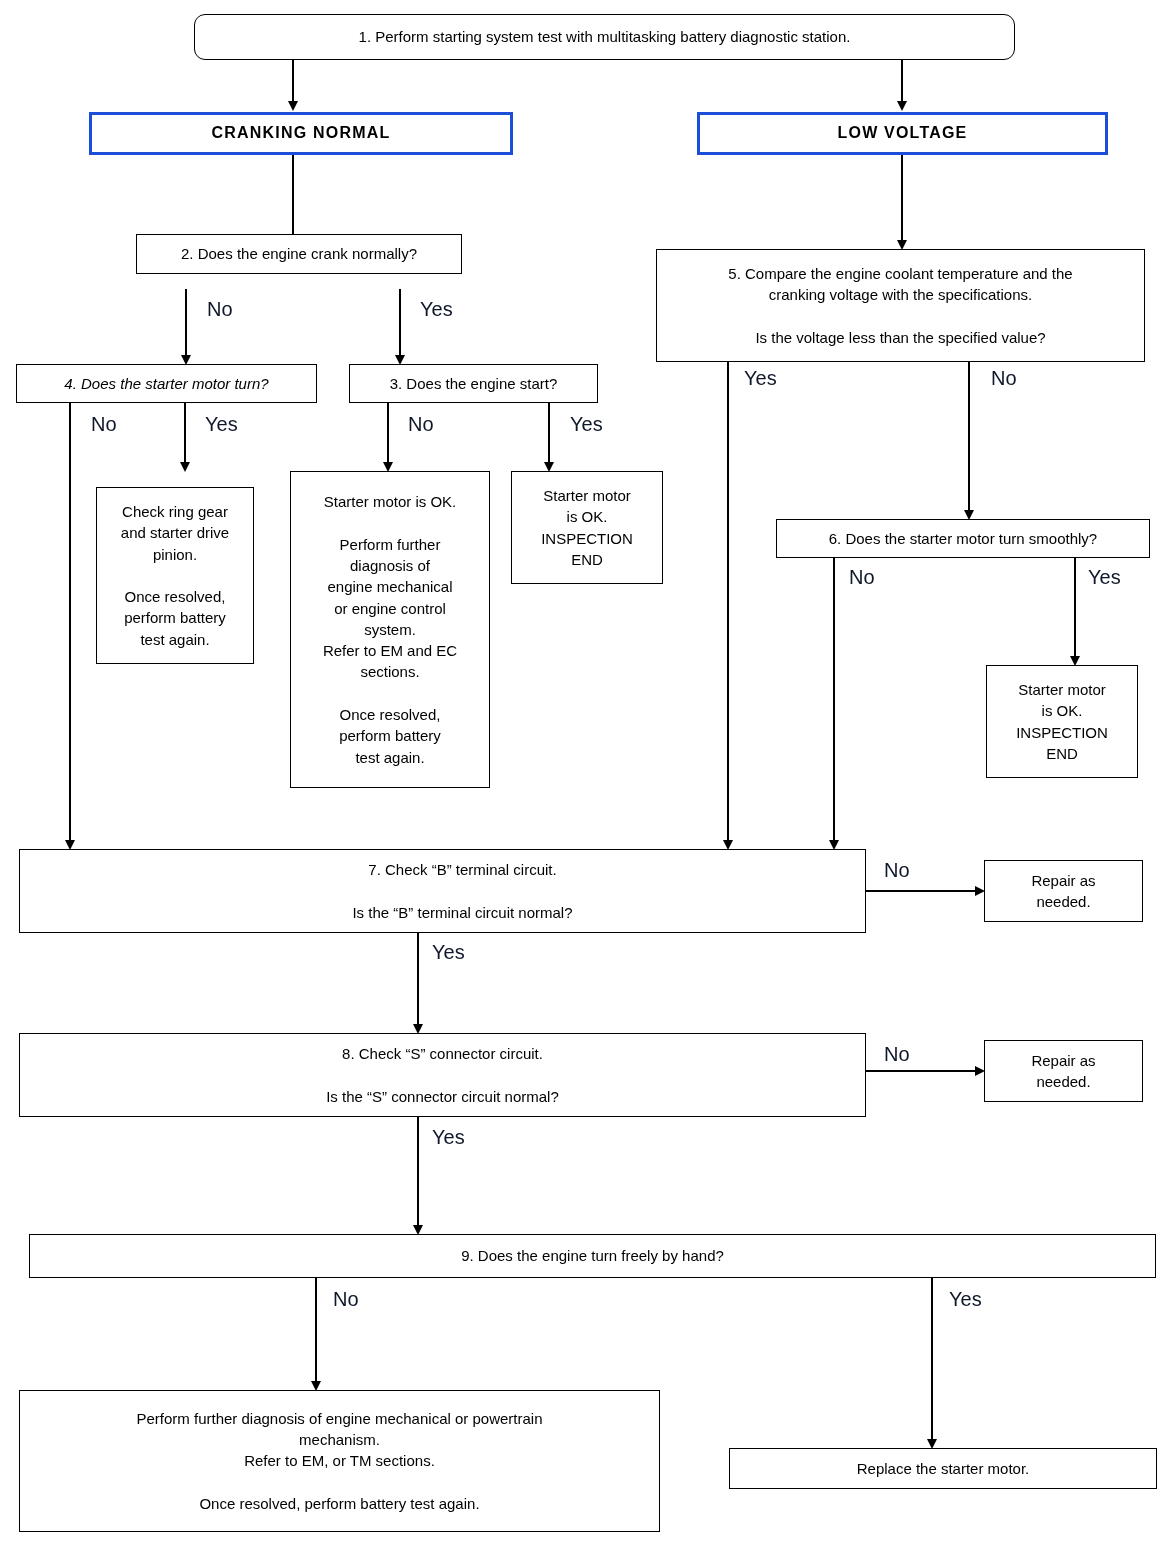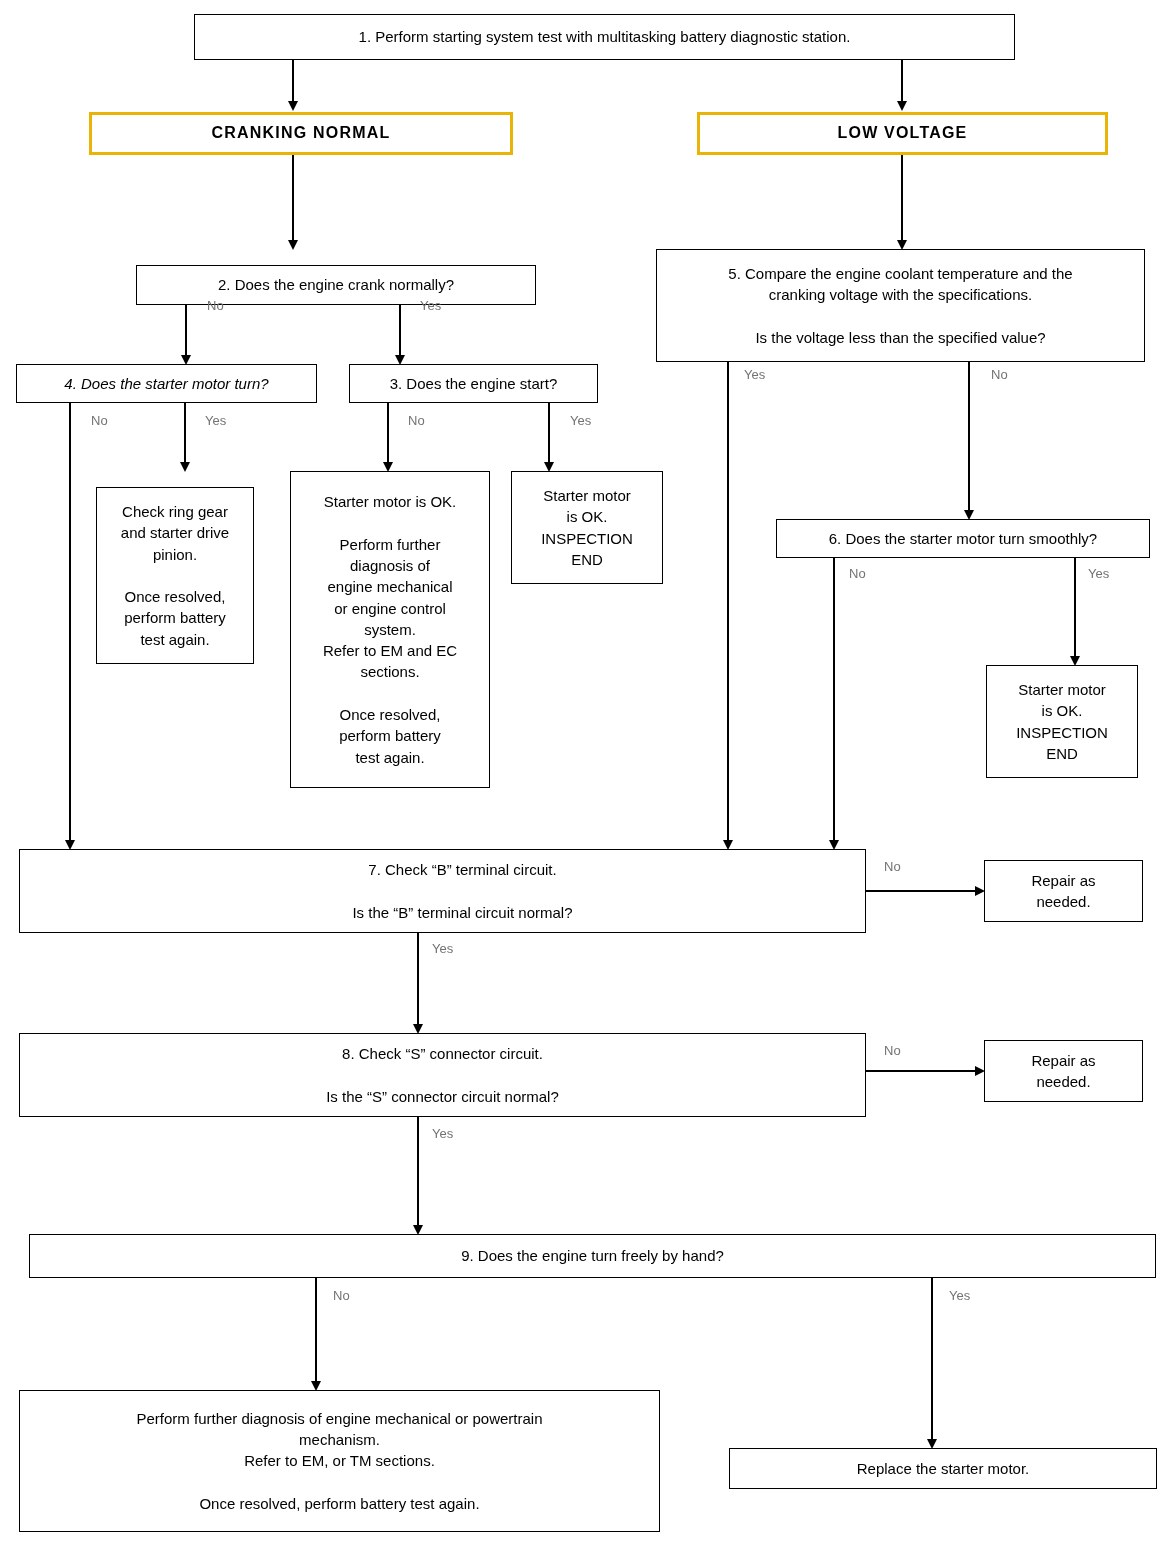--- a/index.html
+++ b/index.html
@@ -31,35 +31,35 @@
     display: flex;
     align-items: center;
     justify-content: center;
     text-align: center;
     color: #000000;
     font-size: 15px;
     line-height: 1.42;
     padding: 4px 8px;
   }
   .node.bold-box {
-    border: 3px solid #eab308;
+    border: 3px solid #1d4ed8;
     font-weight: bold;
     letter-spacing: 1.2px;
     font-size: 16px;
   }
   .node .txt {
     white-space: pre-line;
     display: block;
     width: 100%;
   }
   .edge-label {
     position: absolute;
     font-family: "Liberation Sans", sans-serif;
-    font-size: 13px;
-    color: #737373;
+    font-size: 20px;
+    color: #0f172a;
     white-space: nowrap;
   }
 </style>
 </head>
 <body>
 
 <div id="chart-root">
   <svg id="edge-layer" viewBox="0 0 1166 1542" width="1166" height="1542" xmlns="http://www.w3.org/2000/svg">
     <defs>
       <marker id="arrowhead" markerWidth="10" markerHeight="10" refX="5" refY="5" orient="auto" markerUnits="userSpaceOnUse">
@@ -83,30 +83,30 @@
         <path d="M 1075,558 L 1075,661" stroke="#000000" stroke-width="2" fill="none" marker-end="url(#arrowhead)"></path>
         <path d="M 866,891 L 980,891" stroke="#000000" stroke-width="2" fill="none" marker-end="url(#arrowhead)"></path>
         <path d="M 418,933 L 418,1029" stroke="#000000" stroke-width="2" fill="none" marker-end="url(#arrowhead)"></path>
         <path d="M 866,1071 L 980,1071" stroke="#000000" stroke-width="2" fill="none" marker-end="url(#arrowhead)"></path>
         <path d="M 418,1117 L 418,1230" stroke="#000000" stroke-width="2" fill="none" marker-end="url(#arrowhead)"></path>
         <path d="M 316,1278 L 316,1386" stroke="#000000" stroke-width="2" fill="none" marker-end="url(#arrowhead)"></path>
         <path d="M 932,1278 L 932,1444" stroke="#000000" stroke-width="2" fill="none" marker-end="url(#arrowhead)"></path>
       </g>
   </svg>
   <div id="nodes-layer">
-      <div class="node" style="left: 194px; top: 14px; width: 821px; height: 46px;">
+      <div class="node" style="left: 194px; top: 14px; width: 821px; height: 46px; border-radius: 11px;">
         <span class="txt">1. Perform starting system test with multitasking battery diagnostic station.</span>
       </div>
       <div class="node bold-box" style="left: 89px; top: 112px; width: 424px; height: 43px;">
         <span class="txt">CRANKING NORMAL</span>
       </div>
       <div class="node bold-box" style="left: 697px; top: 112px; width: 411px; height: 43px;">
         <span class="txt">LOW VOLTAGE</span>
       </div>
-      <div class="node" style="left: 136px; top: 265px; width: 400px; height: 40px;">
+      <div class="node" style="left: 136px; top: 234px; width: 326px; height: 40px;">
         <span class="txt">2. Does the engine crank normally?</span>
       </div>
       <div class="node" style="left: 656px; top: 249px; width: 489px; height: 113px;">
         <span class="txt">5. Compare the engine coolant temperature and the
 cranking voltage with the specifications.
 
 Is the voltage less than the specified value?</span>
       </div>
       <div class="node" style="left: 16px; top: 364px; width: 301px; height: 39px; font-style: italic;">
         <span class="txt">4. Does the starter motor turn?</span>

